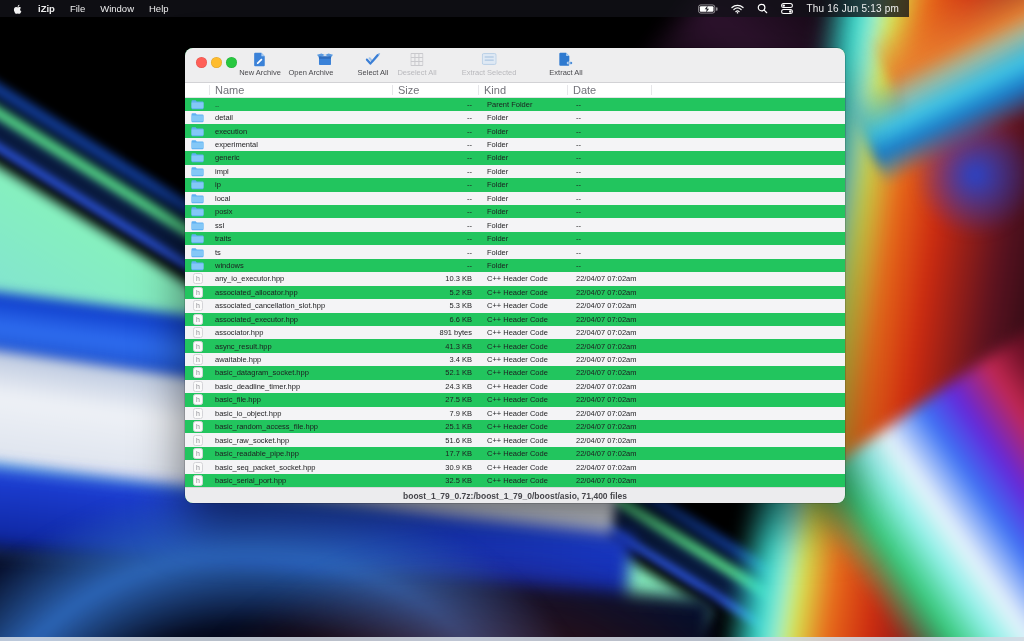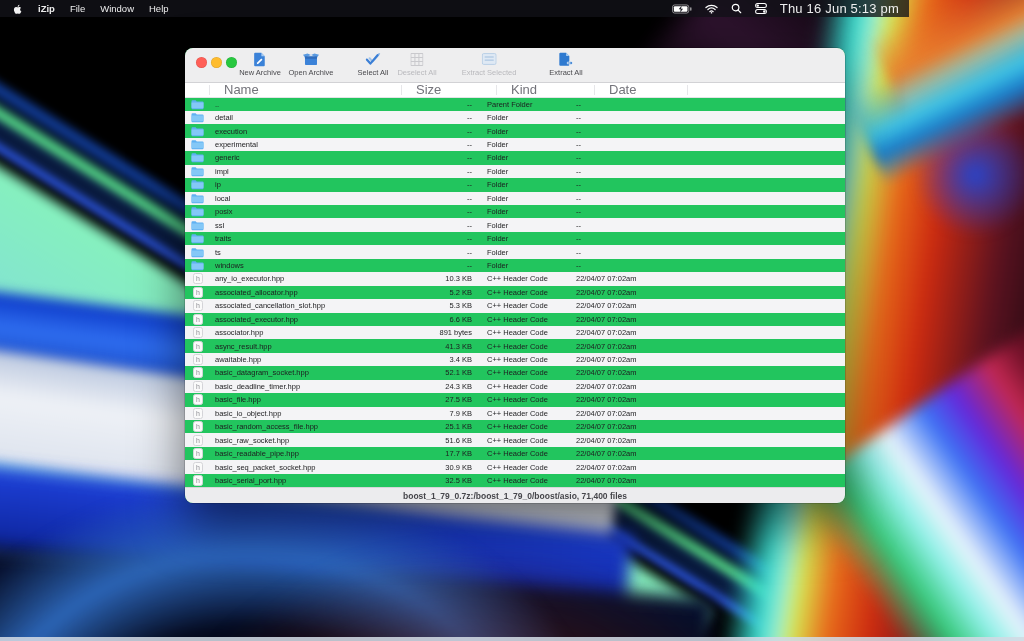--- a/index.html
+++ b/index.html
@@ -39,41 +39,41 @@
   .wp-bottom-strip { left:0; bottom:0; width:1024px; height:4px; background:rgba(210,218,228,0.88); filter:blur(0.5px); }
 
   
   .menubar { position:absolute; left:0; top:0; width:909px; height:17px; z-index:5;
     background:rgba(18,18,24,0.78); display:flex; align-items:center; color:rgba(255,255,255,0.92); font-size:9.5px; }
   .menubar-left { display:flex; align-items:center; gap:15px; padding-left:12px; }
   .menubar-left .app-name { font-weight:bold; }
   .menubar-left span { cursor:default; }
   .menubar-right { margin-left:auto; display:flex; align-items:center; gap:13px; padding-right:10px; }
   .menubar-right svg { display:block; }
-  .clock { font-size:13px; letter-spacing:0.2px; }
+  .clock { font-size:10px; letter-spacing:0.2px; }
 
   
   .window { position:absolute; left:185px; top:48px; width:660px; height:455px; z-index:10;
     border-radius:8px; overflow:hidden; background:#22c55e;
     box-shadow:0 22px 50px rgba(0,0,0,0.55), 0 0 0 0.5px rgba(0,0,0,0.3); display:flex; flex-direction:column; }
 
   .toolbar { position:relative; height:35px; flex:0 0 35px; background:#eeeeef; border-bottom:1px solid #d2d2d5; }
   .traffic { position:absolute; left:11px; top:9px; display:flex; gap:4px; }
   .traffic span { width:11px; height:11px; border-radius:50%; display:block; }
   .tl-red { background:#ff5f57; box-shadow:inset 0 0 0 0.5px rgba(0,0,0,0.12); }
   .tl-yellow { background:#febc2e; box-shadow:inset 0 0 0 0.5px rgba(0,0,0,0.12); }
   .tl-green { background:#28c840; box-shadow:inset 0 0 0 0.5px rgba(0,0,0,0.12); }
   .tb-btn { position:absolute; top:3px; transform:translateX(-50%); display:flex; flex-direction:column; align-items:center; gap:1px; cursor:default; }
   .tb-btn .tb-ico { height:16px; display:flex; align-items:center; }
   .tb-btn .tb-label { font-size:7.5px; color:#4a4a4e; white-space:nowrap; }
   .tb-btn.disabled .tb-label { color:#b9b9bd; }
 
   
   .table-header { flex:0 0 14.5px; display:grid; grid-template-columns:25px 183px 86px 89px 84px 1fr;
-    align-items:center; font-size:13px; color:#73737a; background:#fff; border-bottom:1px solid #e3e3e6;gap:9px; }
+    align-items:center; font-size:11px; color:#73737a; background:#fff; border-bottom:1px solid #e3e3e6; }
   .table-header .hcell { height:10px; line-height:10px; border-right:1px solid #e6e6e9; padding-left:5px; }
   .table-header .hcell.icon-col { padding-left:0; }
   .table-header .hcell.spacer { border-right:none; }
   .rows { flex:1 1 auto; overflow:hidden; }
   .row { display:grid; grid-template-columns:25px 183px 86px 89px 84px 1fr; height:13.45px; align-items:center;
     font-size:7.5px; color:#1d1d1f; }
   .row:nth-child(even) { background:#f4f4f6; }
   .cell-icon { display:flex; justify-content:center; align-items:center; }
   .cell-name { padding-left:5px; white-space:nowrap; overflow:hidden; }
   .cell-size { text-align:right; padding-right:7px; white-space:nowrap; }
@@ -153,21 +153,21 @@
       <span class="tb-ico">
         <svg width="13" height="15" viewBox="0 0 13 15">
           <path d="M1 1.8 a1 1 0 0 1 1-1 h6.2 l3.4 3.4 v9 a1 1 0 0 1 -1 1 h-8.6 a1 1 0 0 1 -1-1 z" fill="#3b82d8"></path>
           <path d="M8.2 0.8 l3.4 3.4 h-3.4 z" fill="#a9cdf1"></path>
           <path d="M4 10.6 l4.1-4.1 1.2 1.2 -4.1 4.1 -1.6 0.4 z" fill="#fff"></path>
         </svg>
       </span>
       <span class="tb-label">New Archive</span>
     </div>
 
-    <div class="tb-btn" style="left:126px;">
+    <div class="tb-btn" style="left:126px;align-items:flex-end;">
       <span class="tb-ico">
         <svg width="17" height="14" viewBox="0 0 17 14">
           <path d="M2.5 5.5 l-2-2.7 4.5-1.4 3.5 1.6 z" fill="#5a9ae0"></path>
           <path d="M14.5 5.5 l2-2.7 -4.5-1.4 -3.5 1.6 z" fill="#5a9ae0"></path>
           <rect x="2.5" y="4.4" width="12" height="8.6" rx="0.8" fill="#3b82d8"></rect>
           <rect x="2.5" y="4.4" width="12" height="2.4" fill="#2f6dbd"></rect>
         </svg>
       </span>
       <span class="tb-label">Open Archive</span>
     </div>

